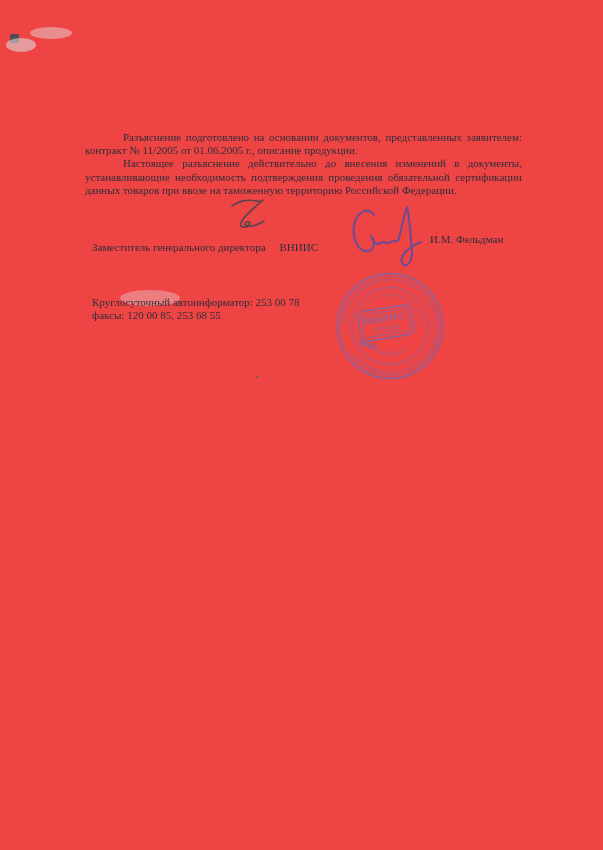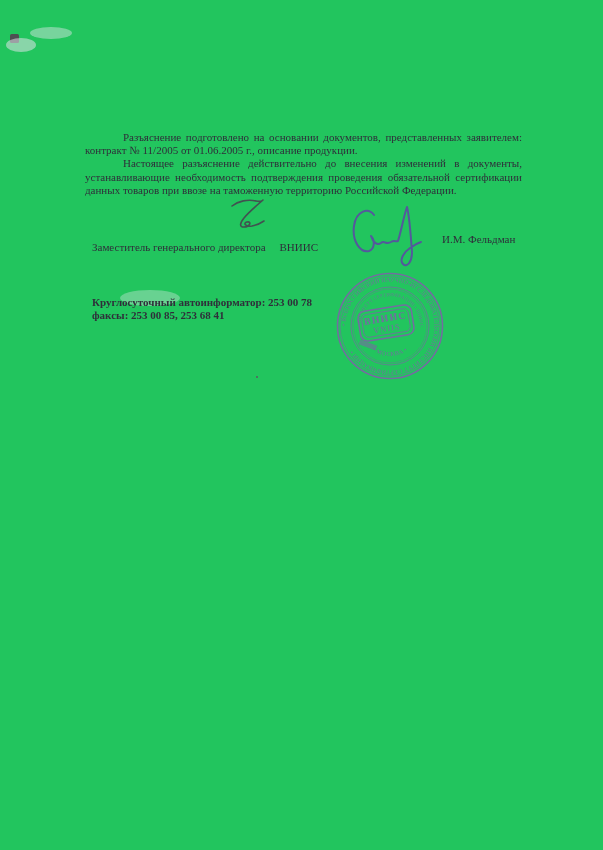--- a/index.html
+++ b/index.html
@@ -1,21 +1,21 @@
 <!DOCTYPE html>
 <html><head>
 <meta charset="utf-8">
 <style>
   html,body{margin:0;padding:0;}
   body{
     width:603px;height:850px;overflow:hidden;
     background:#fdfdfe;
     font-family:"Liberation Serif", serif;
   }
-  .page{position:relative;width:603px;height:850px;background:#22c55e;}
+  .page{position:relative;width:603px;height:850px;background:#ef4444;}
   .artifact-square{
     position:absolute;left:10px;top:34px;width:9px;height:9px;
     background:#4e4e52;border-radius:1.5px;
   }
   .smudge{position:absolute;border-radius:50%;}
   .sm1{left:6px;top:38px;width:30px;height:14px;background:rgba(222,226,231,.55);}
   .sm2{left:30px;top:27px;width:42px;height:12px;background:rgba(227,230,234,.45);}
   .sm3{left:120px;top:290px;width:60px;height:16px;background:rgba(234,236,240,.35);}
   .body-text{
     position:absolute;left:85px;top:131px;width:437px;
@@ -23,29 +23,29 @@
     text-align:justify;
   }
   .body-text p{margin:0;text-indent:38px;}
   .pen-squiggle{position:absolute;left:226px;top:197px;}
   .sig-row{
     position:absolute;left:92px;top:241px;
     font-size:11px;color:#2f2f3a;white-space:nowrap;
   }
   .sig-row .org{margin-left:14px;}
   .sig-name{
-    position:absolute;left:442px;top:233px;
+    position:absolute;left:430px;top:233px;
     font-size:11px;color:#2f2f3a;white-space:nowrap;
   }
   .signature-svg{position:absolute;left:344px;top:202px;}
   .stamp-svg{position:absolute;left:335px;top:271px;}
   .stamp-svg text{font-family:"Liberation Serif", serif;}
   .contacts{
     position:absolute;left:92px;top:296px;
-    font-size:11px;line-height:13.4px;color:#2f2f3a;font-weight:bold;
+    font-size:11px;line-height:13.4px;color:#2f2f3a;
   }
   .scan-dot{
     position:absolute;left:256px;top:376px;width:2px;height:2px;
     background:#5a5a62;border-radius:50%;
   }
 </style>
 </head>
 <body>
 
 <div class="page">
@@ -106,18 +106,18 @@
     <g transform="translate(51,52) rotate(-9)" stroke="#7d63a8" fill="none" opacity="0.9">
       <rect x="-27" y="-15" width="54" height="30" rx="7" stroke-width="1.5"></rect>
       <rect x="-23.5" y="-11.5" width="47" height="23" rx="5" stroke-width="0.8"></rect>
       <text x="0" y="-1.5" text-anchor="middle" font-size="10" font-weight="bold" letter-spacing="1.2" fill="#7d63a8" stroke="none">ВНИИС</text>
       <text x="0" y="8.5" text-anchor="middle" font-size="8.5" letter-spacing="1" fill="#7d63a8" stroke="none">VNIIS</text>
     </g>
   </svg>
 
   <div class="contacts">
     <div>Круглосуточный автоинформатор: 253 00 78</div>
-    <div>факсы: 253 00 85, 253 68 41</div>
+    <div>факсы: 120 00 85, 253 68 55</div>
   </div>
 
   <div class="scan-dot"></div>
 
 </div>
 
 </body></html>

